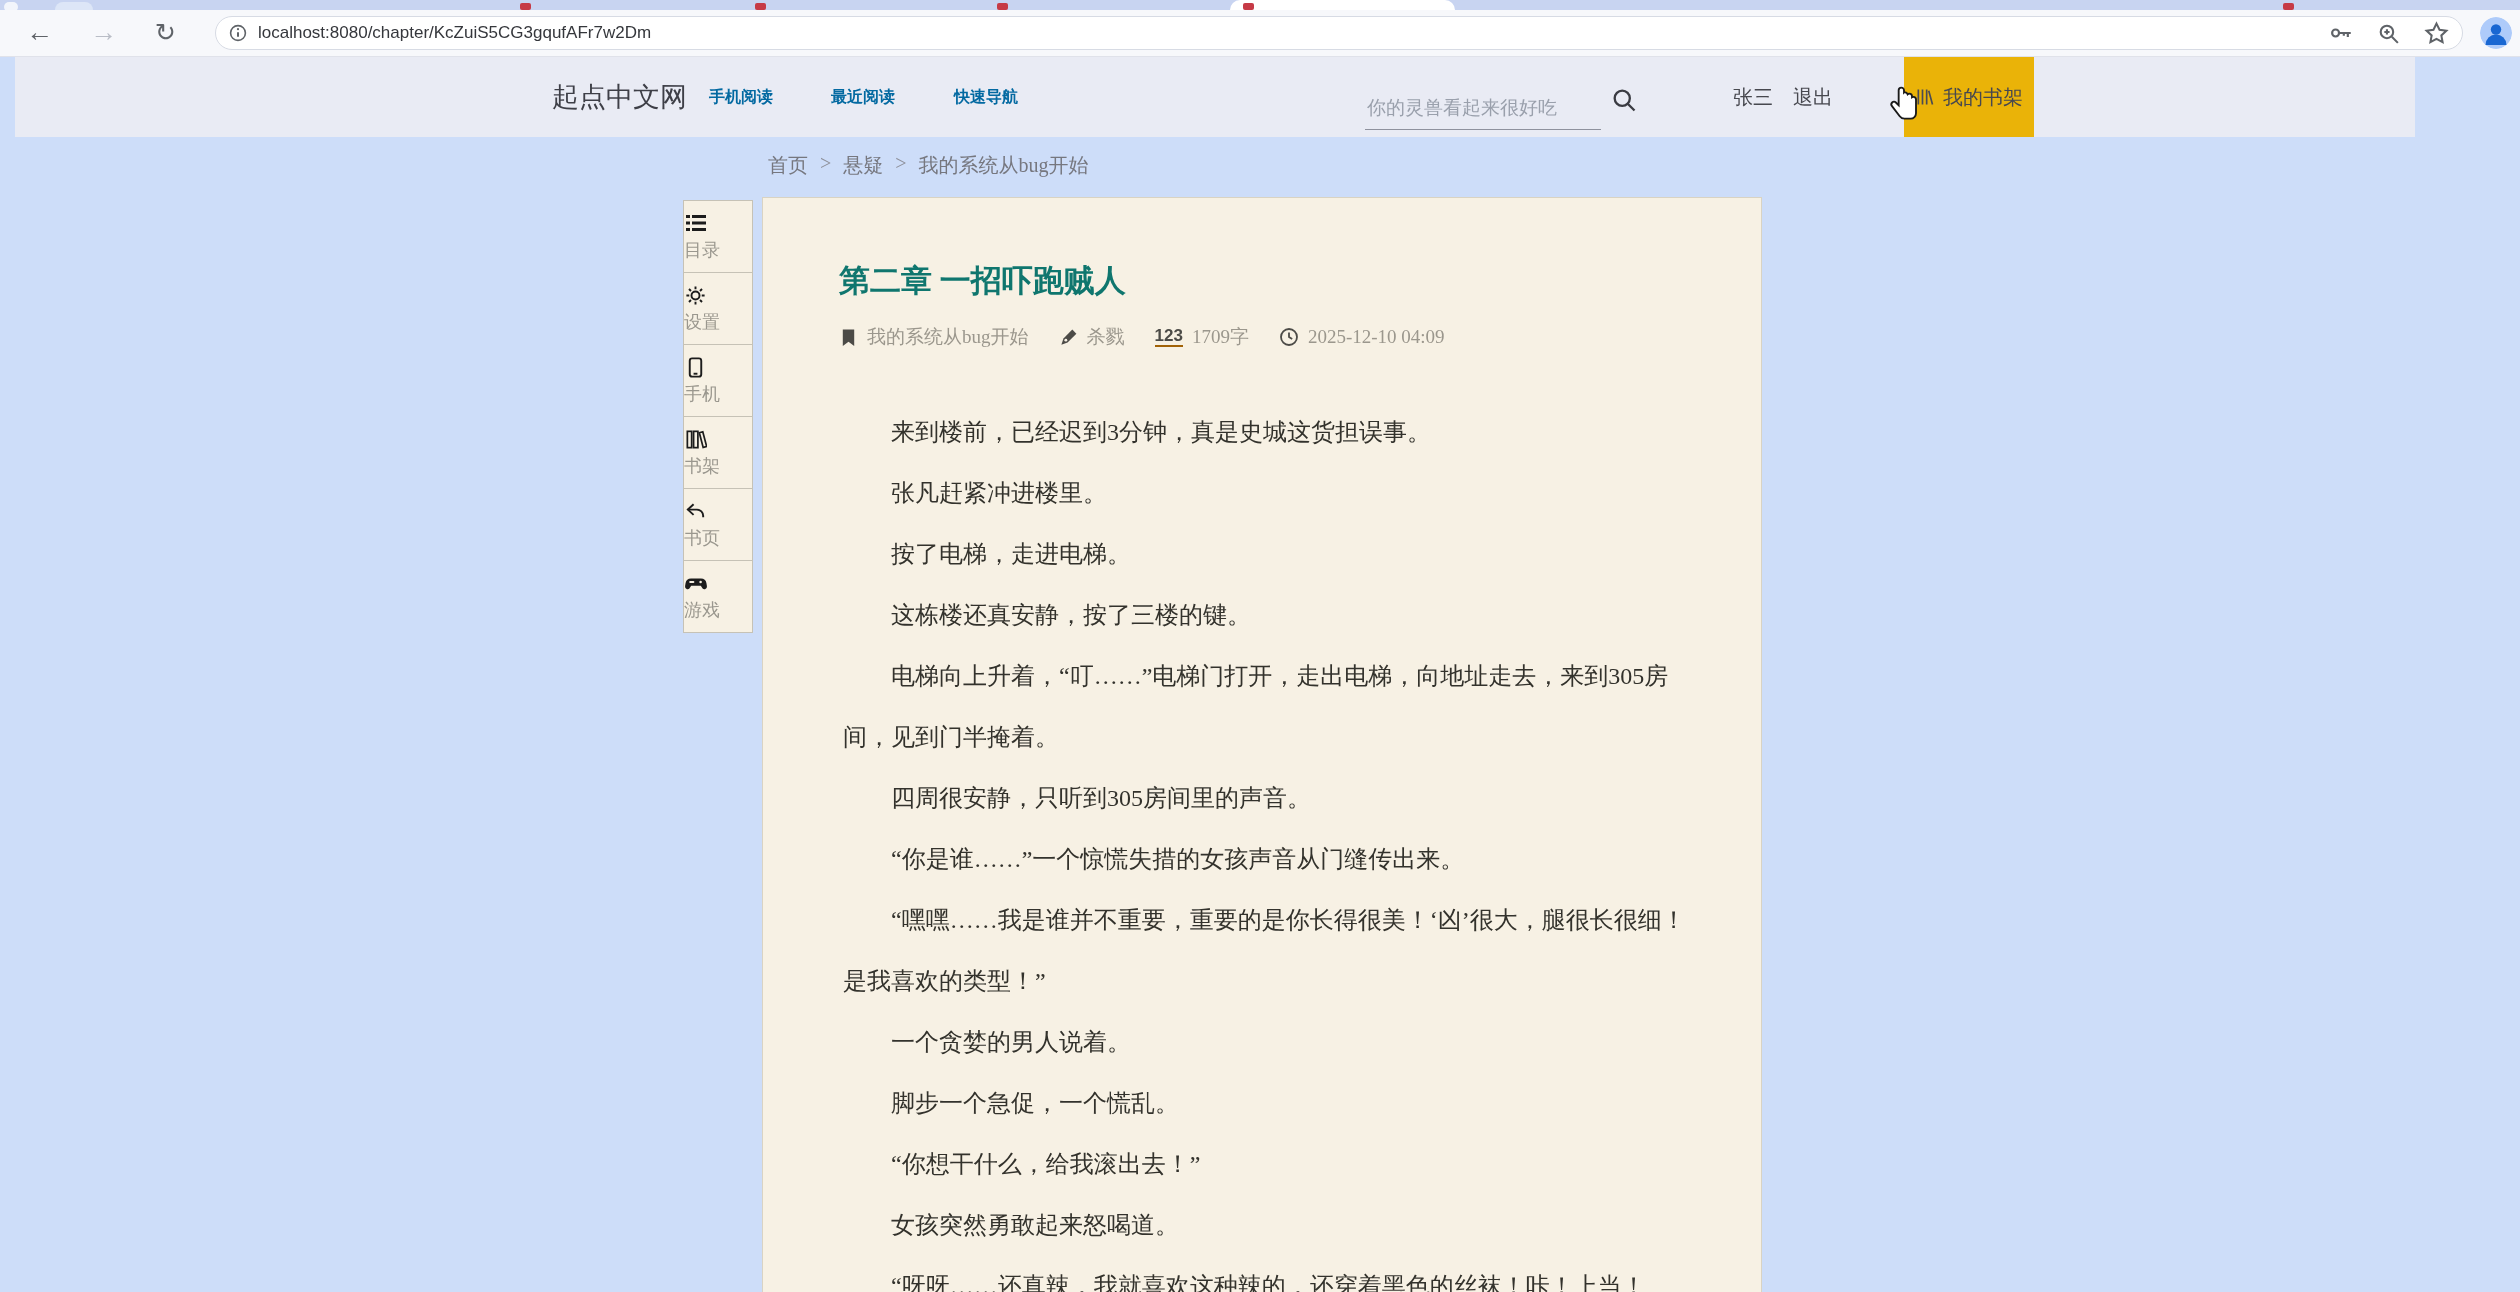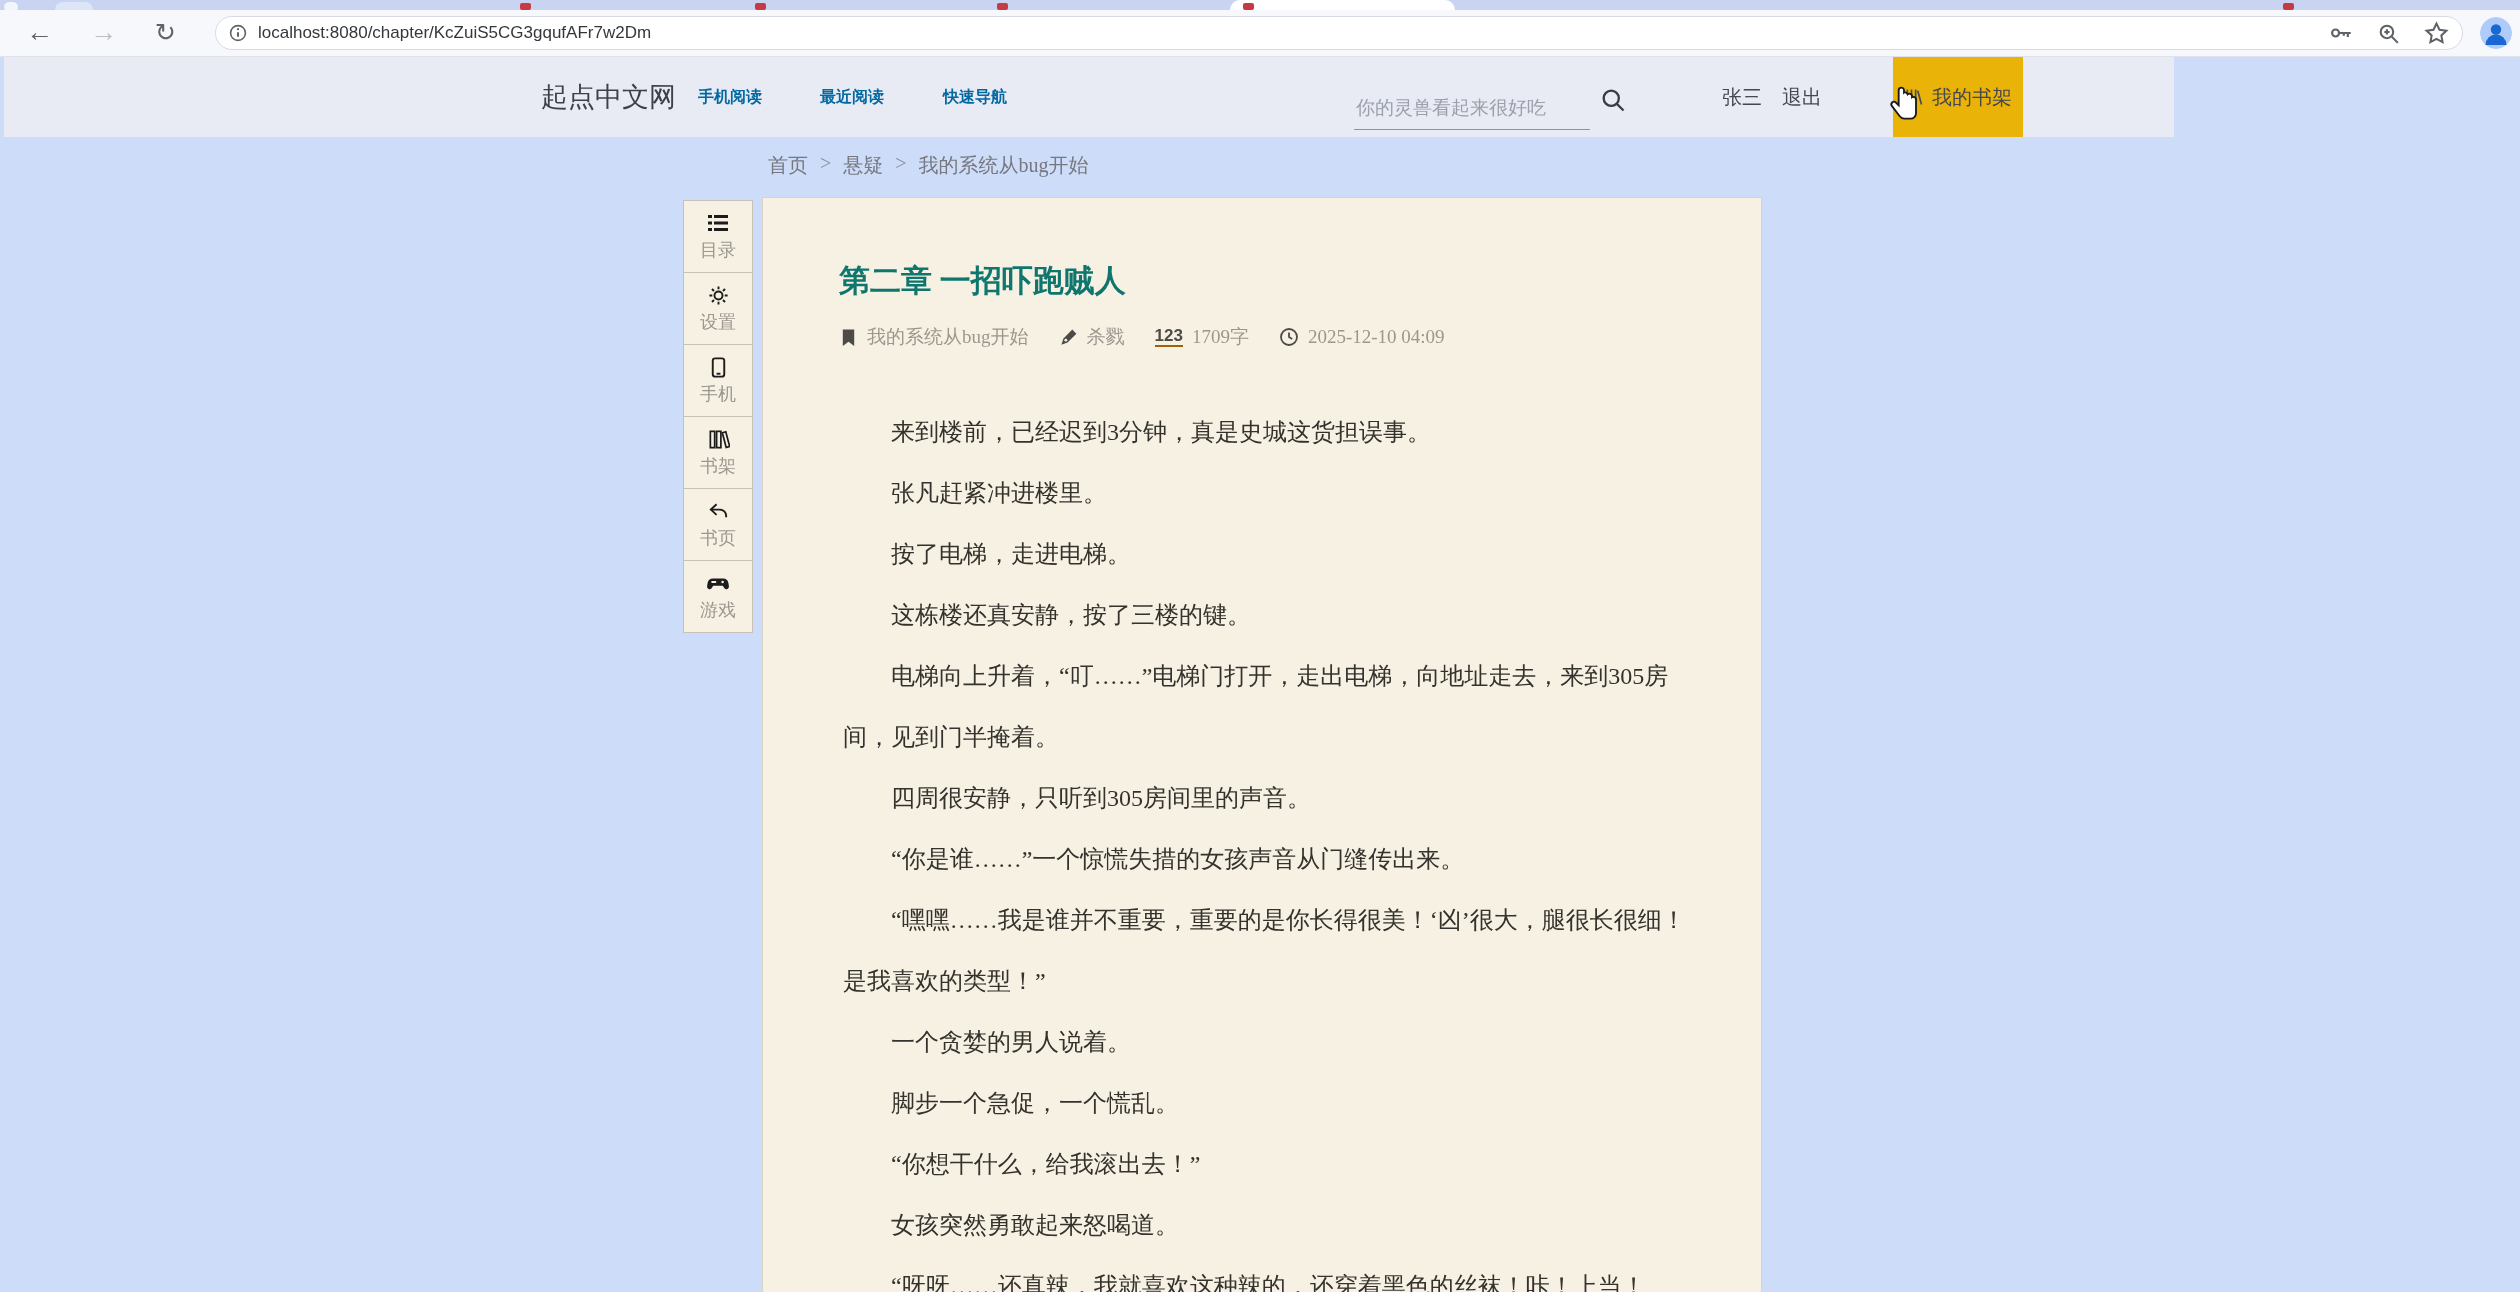--- a/index.html
+++ b/index.html
@@ -18,37 +18,37 @@
   .navbtn{position:absolute;top:0;height:46px;line-height:44px;font-size:27px;color:#5f6368;cursor:pointer;}
   .navbtn.back{left:26px;}
   .navbtn.fwd{left:90px;color:#b9bdc6;}
   .navbtn.reload{left:155px;font-size:25px;}
   .urlbar{position:absolute;left:215px;top:6px;width:2248px;height:34px;background:#ffffff;border:1px solid #d7dbe4;border-radius:18px;display:flex;align-items:center;box-sizing:border-box;padding:0 12px;}
   .url-text{font-size:17px;color:#35373c;margin-left:10px;white-space:nowrap;flex:0 1 auto;overflow:hidden;}
   .urlbar .spacer{flex:1;}
   .urlbar .tool-ic{margin-left:22px;display:flex;align-items:center;cursor:pointer;}
   .avatar{position:absolute;right:8px;top:7px;width:32px;height:32px;border-radius:50%;overflow:hidden;cursor:pointer;}
   
-  .site-header{position:absolute;left:4px;top:57px;width:2170px;height:80px;background:#e9ebf4;font-family:"Liberation Serif","DejaVu Serif",serif;}
+  .site-header{position:absolute;left:15px;top:57px;width:2400px;height:80px;background:#e9ebf4;font-family:"Liberation Serif","DejaVu Serif",serif;}
   .brand{position:absolute;left:537px;top:0;height:80px;display:flex;align-items:center;font-size:27px;color:#3e3f47;cursor:pointer;}
   .topnav{position:absolute;top:0;height:80px;display:flex;align-items:center;font-size:16px;color:#0369a1;cursor:pointer;font-weight:bold;}
   .nav1{left:694px;} .nav2{left:816px;} .nav3{left:939px;}
   .search-input{position:absolute;left:1350px;top:30px;width:232px;height:40px;background:transparent;border:none;outline:none;border-bottom:1px solid #8f929e;font-size:19px;color:#333;font-family:"Liberation Serif","DejaVu Serif",serif;}
   .search-input::placeholder{color:#9aa0ac;}
   .search-btn{position:absolute;left:1592px;top:26px;width:34px;height:34px;display:flex;align-items:center;justify-content:center;cursor:pointer;background:transparent;border:none;}
   .userbox{position:absolute;left:1718px;top:0;height:80px;display:flex;align-items:center;gap:20px;font-size:20px;color:#47484f;}
   .userbox span{cursor:pointer;}
   .bookshelf-box{position:absolute;left:1889px;top:0;width:130px;height:80px;background:#eab308;display:flex;align-items:center;justify-content:center;gap:8px;font-size:20px;color:#47484f;cursor:pointer;}
   
   .breadcrumb{position:absolute;left:768px;top:152px;display:flex;gap:12px;font-size:20px;color:#76777f;font-family:"Liberation Serif","DejaVu Serif",serif;}
   .breadcrumb .crumb{cursor:pointer;}
   .breadcrumb .sep{color:#8d8f99;}
   
   .sidebar{position:absolute;left:683px;top:200px;width:70px;}
-  .side-cell{box-sizing:border-box;width:70px;height:73px;margin-top:-1px;background:#f7f1e4;border:1px solid #c6c2b6;display:flex;flex-direction:column;align-items:center;justify-content:center;gap:3px;cursor:pointer;}
+  .side-cell{box-sizing:border-box;width:70px;height:73px;margin-top:-1px;background:#f7f1e4;border:1px solid #c6c2b6;display:flex;flex-direction:column;align-items:flex-start;justify-content:center;gap:3px;cursor:pointer;}
   .side-cell:first-child{margin-top:0;}
   .side-label{font-size:18px;color:#9a978e;font-family:"Liberation Serif","DejaVu Serif",serif;}
   
   .panel{position:absolute;left:762px;top:197px;width:1000px;height:1120px;background:#f7f1e4;border:1px solid #d9d3c3;border-bottom:none;box-sizing:border-box;}
   .chapter-title{margin:62px 76px 0;font-size:31px;font-weight:bold;color:#0f766e;font-family:"Liberation Serif","DejaVu Serif",serif;}
   .meta{margin:22px 76px 0;display:flex;align-items:center;gap:30px;font-size:19px;color:#9b978d;font-family:"Liberation Serif","DejaVu Serif",serif;}
   .meta-item{display:flex;align-items:center;gap:9px;}
   .count-glyph{font-family:"Liberation Sans",sans-serif;font-weight:bold;font-size:17px;color:#4c4b47;border-bottom:2px solid #a16207;line-height:1;padding-bottom:1px;}
   .chapter-body{margin-top:52px;padding:0 74px 0 80px;font-size:24px;line-height:61px;color:#33322c;font-family:"Liberation Serif","DejaVu Serif",serif;}
   .chapter-body p{margin:0;text-indent:2em;}

